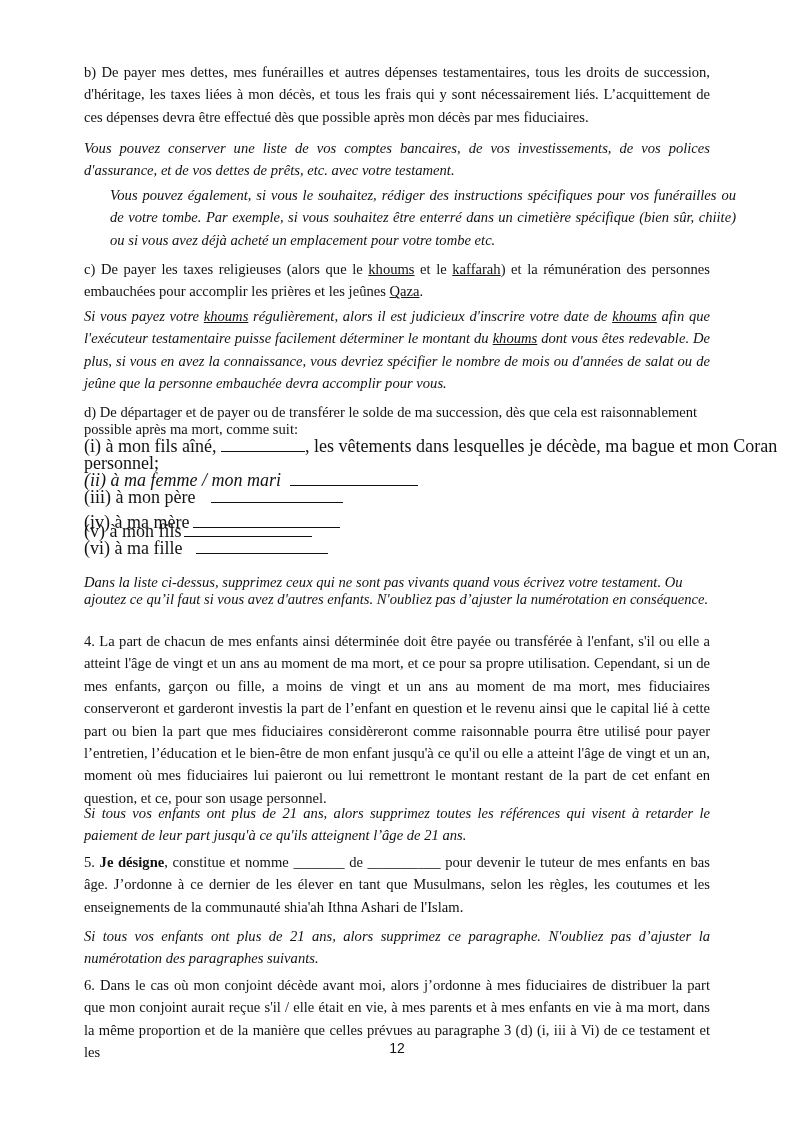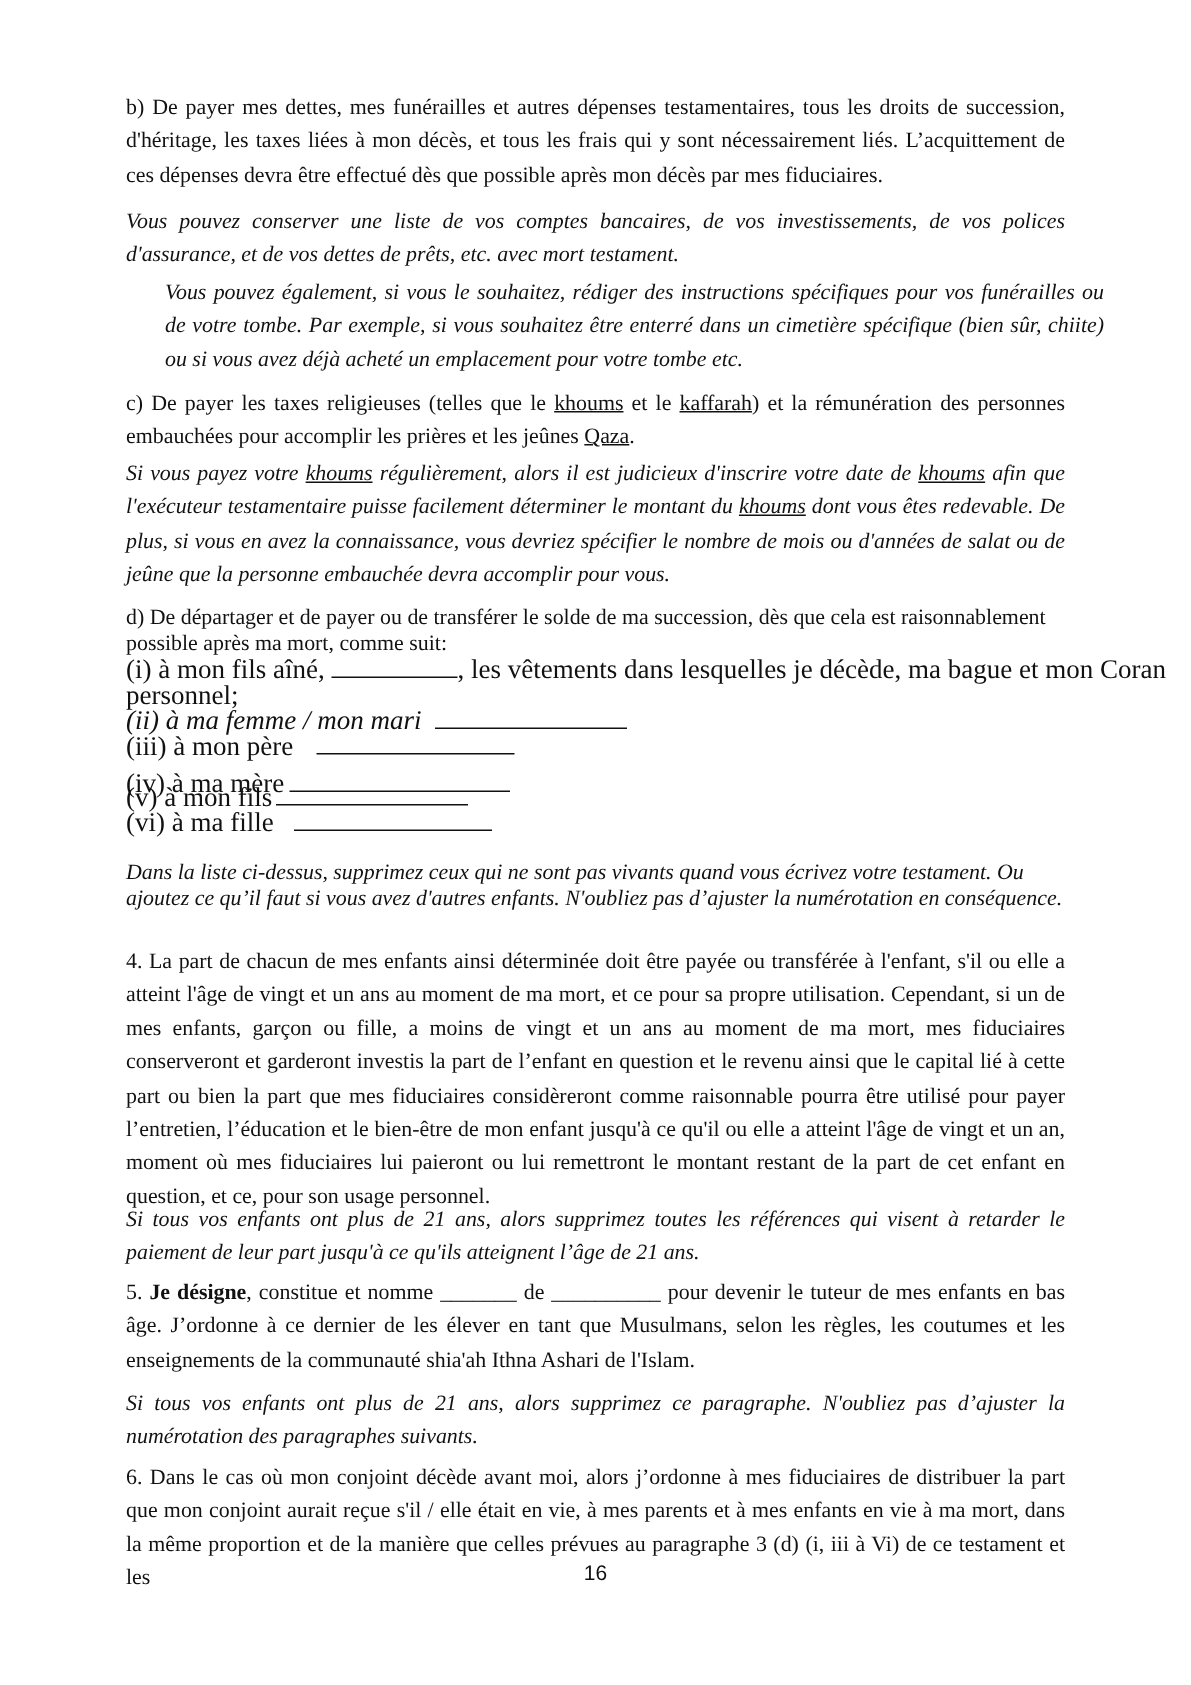--- a/index.html
+++ b/index.html
@@ -16,25 +16,25 @@
   .pagenum { position: absolute; left: 0; width: 626px; text-align: center; top: 1040px;
              font-family: "Liberation Sans", sans-serif; font-size: 14px; }
 </style>
 </head>
 <body>
 
 <div class="page">
 
   <p class="p" style="top:61px;">b) De payer mes dettes, mes funérailles et autres dépenses testamentaires, tous les droits de succession, d'héritage, les taxes liées à mon décès, et tous les frais qui y sont nécessairement liés. L’acquittement de ces dépenses devra être effectué dès que possible après mon décès par mes fiduciaires.</p>
 
-  <p class="p i" style="top:137px;">Vous pouvez conserver une liste de vos comptes bancaires, de vos investissements, de vos polices d'assurance, et de vos dettes de prêts, etc. avec mort testament.</p>
+  <p class="p i" style="top:137px;">Vous pouvez conserver une liste de vos comptes bancaires, de vos investissements, de vos polices d'assurance, et de vos dettes de prêts, etc. avec votre testament.</p>
 
   <p class="p i" style="top:184px;margin-left:26px;">Vous pouvez également, si vous le souhaitez, rédiger des instructions spécifiques pour vos funérailles ou de votre tombe. Par exemple, si vous souhaitez être enterré dans un cimetière spécifique (bien sûr, chiite) ou si vous avez déjà acheté un emplacement pour votre tombe etc.</p>
 
-  <p class="p" style="top:258px;"><span>c) De payer les taxes religieuses (telles que le </span><u>khoums</u><span> et le </span><u>kaffarah</u><span>) et la rémunération des personnes embauchées  pour accomplir les prières et les jeûnes </span><u>Qaza</u><span>.</span></p>
+  <p class="p" style="top:258px;"><span>c) De payer les taxes religieuses (alors que le </span><u>khoums</u><span> et le </span><u>kaffarah</u><span>) et la rémunération des personnes embauchées  pour accomplir les prières et les jeûnes </span><u>Qaza</u><span>.</span></p>
 
   <p class="p i" style="top:305px;"><span>Si vous payez votre </span><u>khoums</u><span> régulièrement, alors il est judicieux d'inscrire votre date de </span><u>khoums</u><span> afin que l'exécuteur testamentaire puisse facilement déterminer le montant du </span><u>khoums</u><span> dont vous êtes redevable. De plus, si vous en avez la connaissance, vous devriez spécifier le nombre de mois ou d'années de salat ou de jeûne que la personne embauchée devra accomplir pour vous.</span></p>
 
   <p class="p tight" style="top:404px;">d) De départager et de payer ou de transférer le solde de ma succession, dès que cela est raisonnablement possible après ma mort, comme suit:</p>
 
   <div class="list-line" style="top:438px;"><span>(i) à mon fils aîné, </span><span class="blank" style="width:84px;"></span><span>, les vêtements dans lesquelles je décède, ma bague et mon Coran</span></div>
   <div class="list-line" style="top:455px;">personnel;</div>
 
   <div class="list-line" style="top:472px;font-style:italic;"><span>(ii) à ma femme / mon mari</span><span class="blank" style="width:128px; margin-left:9px;"></span></div>
   <div class="list-line" style="top:489px;"><span>(iii) à mon père</span><span class="blank" style="width:132px; margin-left:16px;"></span></div>
@@ -47,14 +47,14 @@
   <p class="p" style="top:630px;">4. La part de chacun de mes enfants ainsi déterminée doit être payée ou transférée à l'enfant, s'il ou elle a atteint l'âge de vingt et un ans au moment de ma mort, et ce pour sa propre utilisation. Cependant, si un de mes enfants, garçon ou fille, a moins de vingt et un ans au moment de ma mort, mes fiduciaires conserveront et garderont investis la part de l’enfant en question et le revenu ainsi que le capital lié à cette part ou bien la part que mes fiduciaires considèreront comme raisonnable pourra être utilisé pour  payer l’entretien, l’éducation et le bien-être de mon enfant jusqu'à ce qu'il ou elle a atteint l'âge de vingt et un an, moment où mes fiduciaires lui paieront ou  lui remettront le montant restant de la part de cet enfant en question, et ce, pour son usage personnel.</p>
 
   <p class="p i" style="top:802px;">Si tous vos enfants ont plus de 21 ans, alors supprimez toutes les références qui visent à retarder le paiement de leur part jusqu'à ce qu'ils atteignent l’âge de 21 ans.</p>
 
   <p class="p" style="top:851px;"><span>5. </span><b>Je désigne</b><span>, constitue et nomme _______ de __________ pour devenir le tuteur de mes enfants en bas âge. J’ordonne à ce dernier de les élever en tant que Musulmans, selon les règles, les coutumes et les enseignements de la communauté  shia'ah Ithna Ashari de l'Islam.</span></p>
 
   <p class="p i" style="top:925px;">Si tous vos enfants ont plus de 21 ans, alors supprimez ce paragraphe. N'oubliez pas d’ajuster la numérotation des paragraphes suivants.</p>
 
   <p class="p" style="top:974px;">6. Dans le cas où mon conjoint décède avant moi, alors j’ordonne à mes fiduciaires de distribuer la part que mon conjoint aurait reçue s'il / elle était en vie, à mes parents et à mes enfants en vie à ma mort, dans la même proportion et de la manière que celles prévues au paragraphe 3 (d) (i, iii à Vi) de ce testament et les</p>
 
-  <div class="pagenum">16</div>
+  <div class="pagenum">12</div>
 </div>
 
 </body></html>

